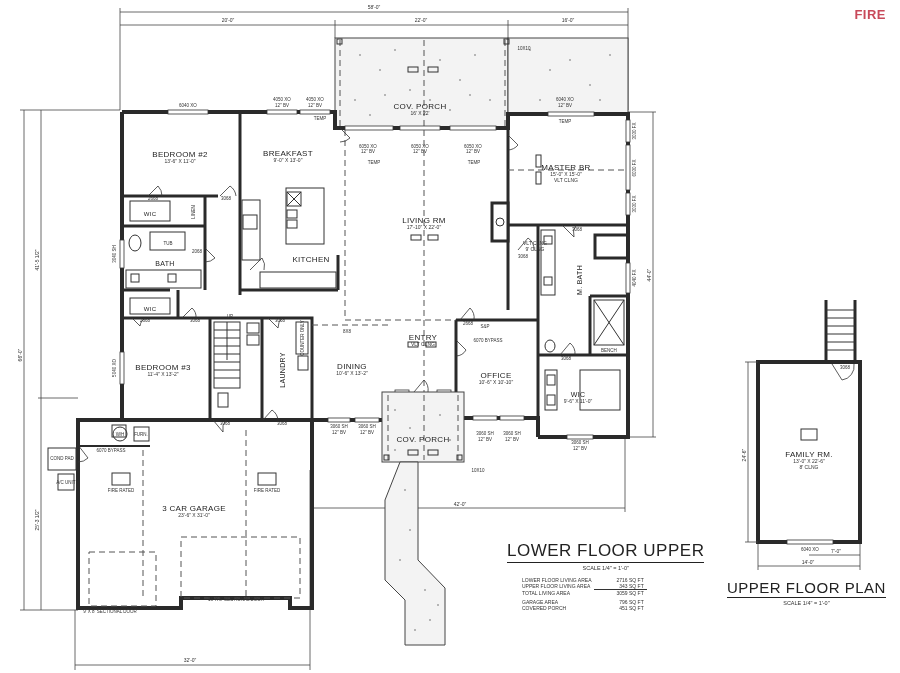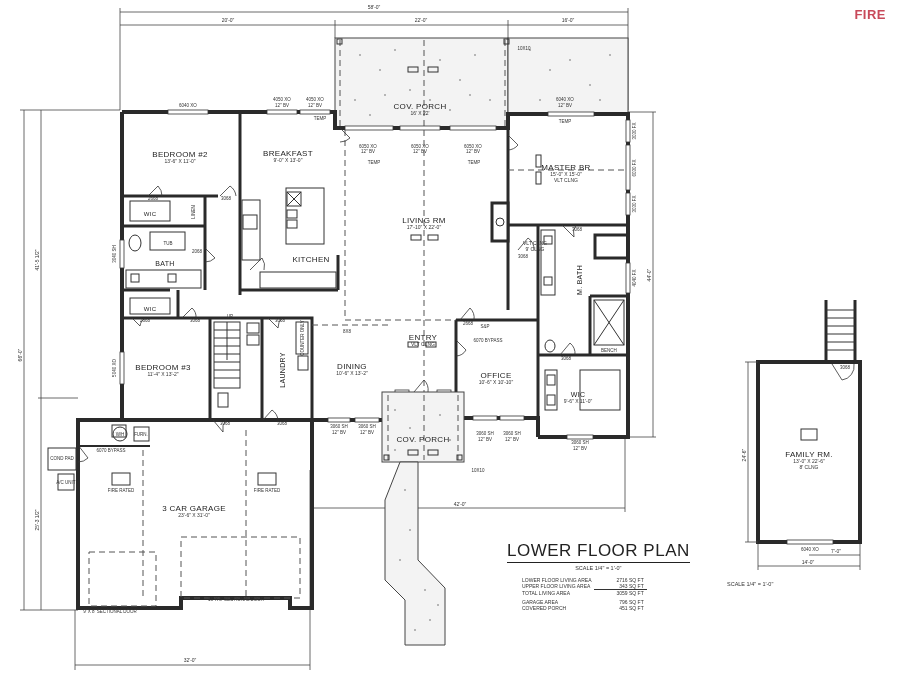--- a/index.html
+++ b/index.html
@@ -433,21 +433,21 @@
     <line class="dim" x1="809" y1="555" x2="860" y2="555"></line>
     <text class="dimt" x="836" y="553">7'-0"</text>
     <line class="dim" x1="758" y1="566" x2="860" y2="566"></line>
     <line class="dim" x1="758" y1="544" x2="758" y2="570"></line>
     <line class="dim" x1="860" y1="544" x2="860" y2="570"></line>
     <text class="dimt" x="808" y="564">14'-0"</text>
   </g>
 </svg>
 
 <div class="title-block" style="left:507px;top:541px;">
-  <div class="tb-title">LOWER FLOOR PLAN</div>
+  <div class="tb-title">LOWER FLOOR UPPER</div>
   <div class="tb-scale">SCALE 1/4" = 1'-0"</div>
   <table class="area-table" style="margin-left:12px;">
     <tbody>
         <tr>
           <td>LOWER FLOOR LIVING AREA</td>
           <td class="v">2716 SQ FT</td>
         </tr>
     <tr>
           <td>UPPER FLOOR LIVING AREA</td>
           <td class="v" style="border-bottom:0.8px solid #333">343 SQ FT</td>
@@ -462,14 +462,15 @@
         </tr>
     <tr>
           <td>COVERED PORCH</td>
           <td class="v">451 SQ FT</td>
         </tr>
   </tbody>
     </table>
 </div>
 
 <div class="title-block" style="left:727px;top:579px;">
+  <div class="tb-title" style="font-size:15px;">UPPER FLOOR PLAN</div>
   <div class="tb-scale">SCALE 1/4" = 1'-0"</div>
 </div>
 
 </body></html>

